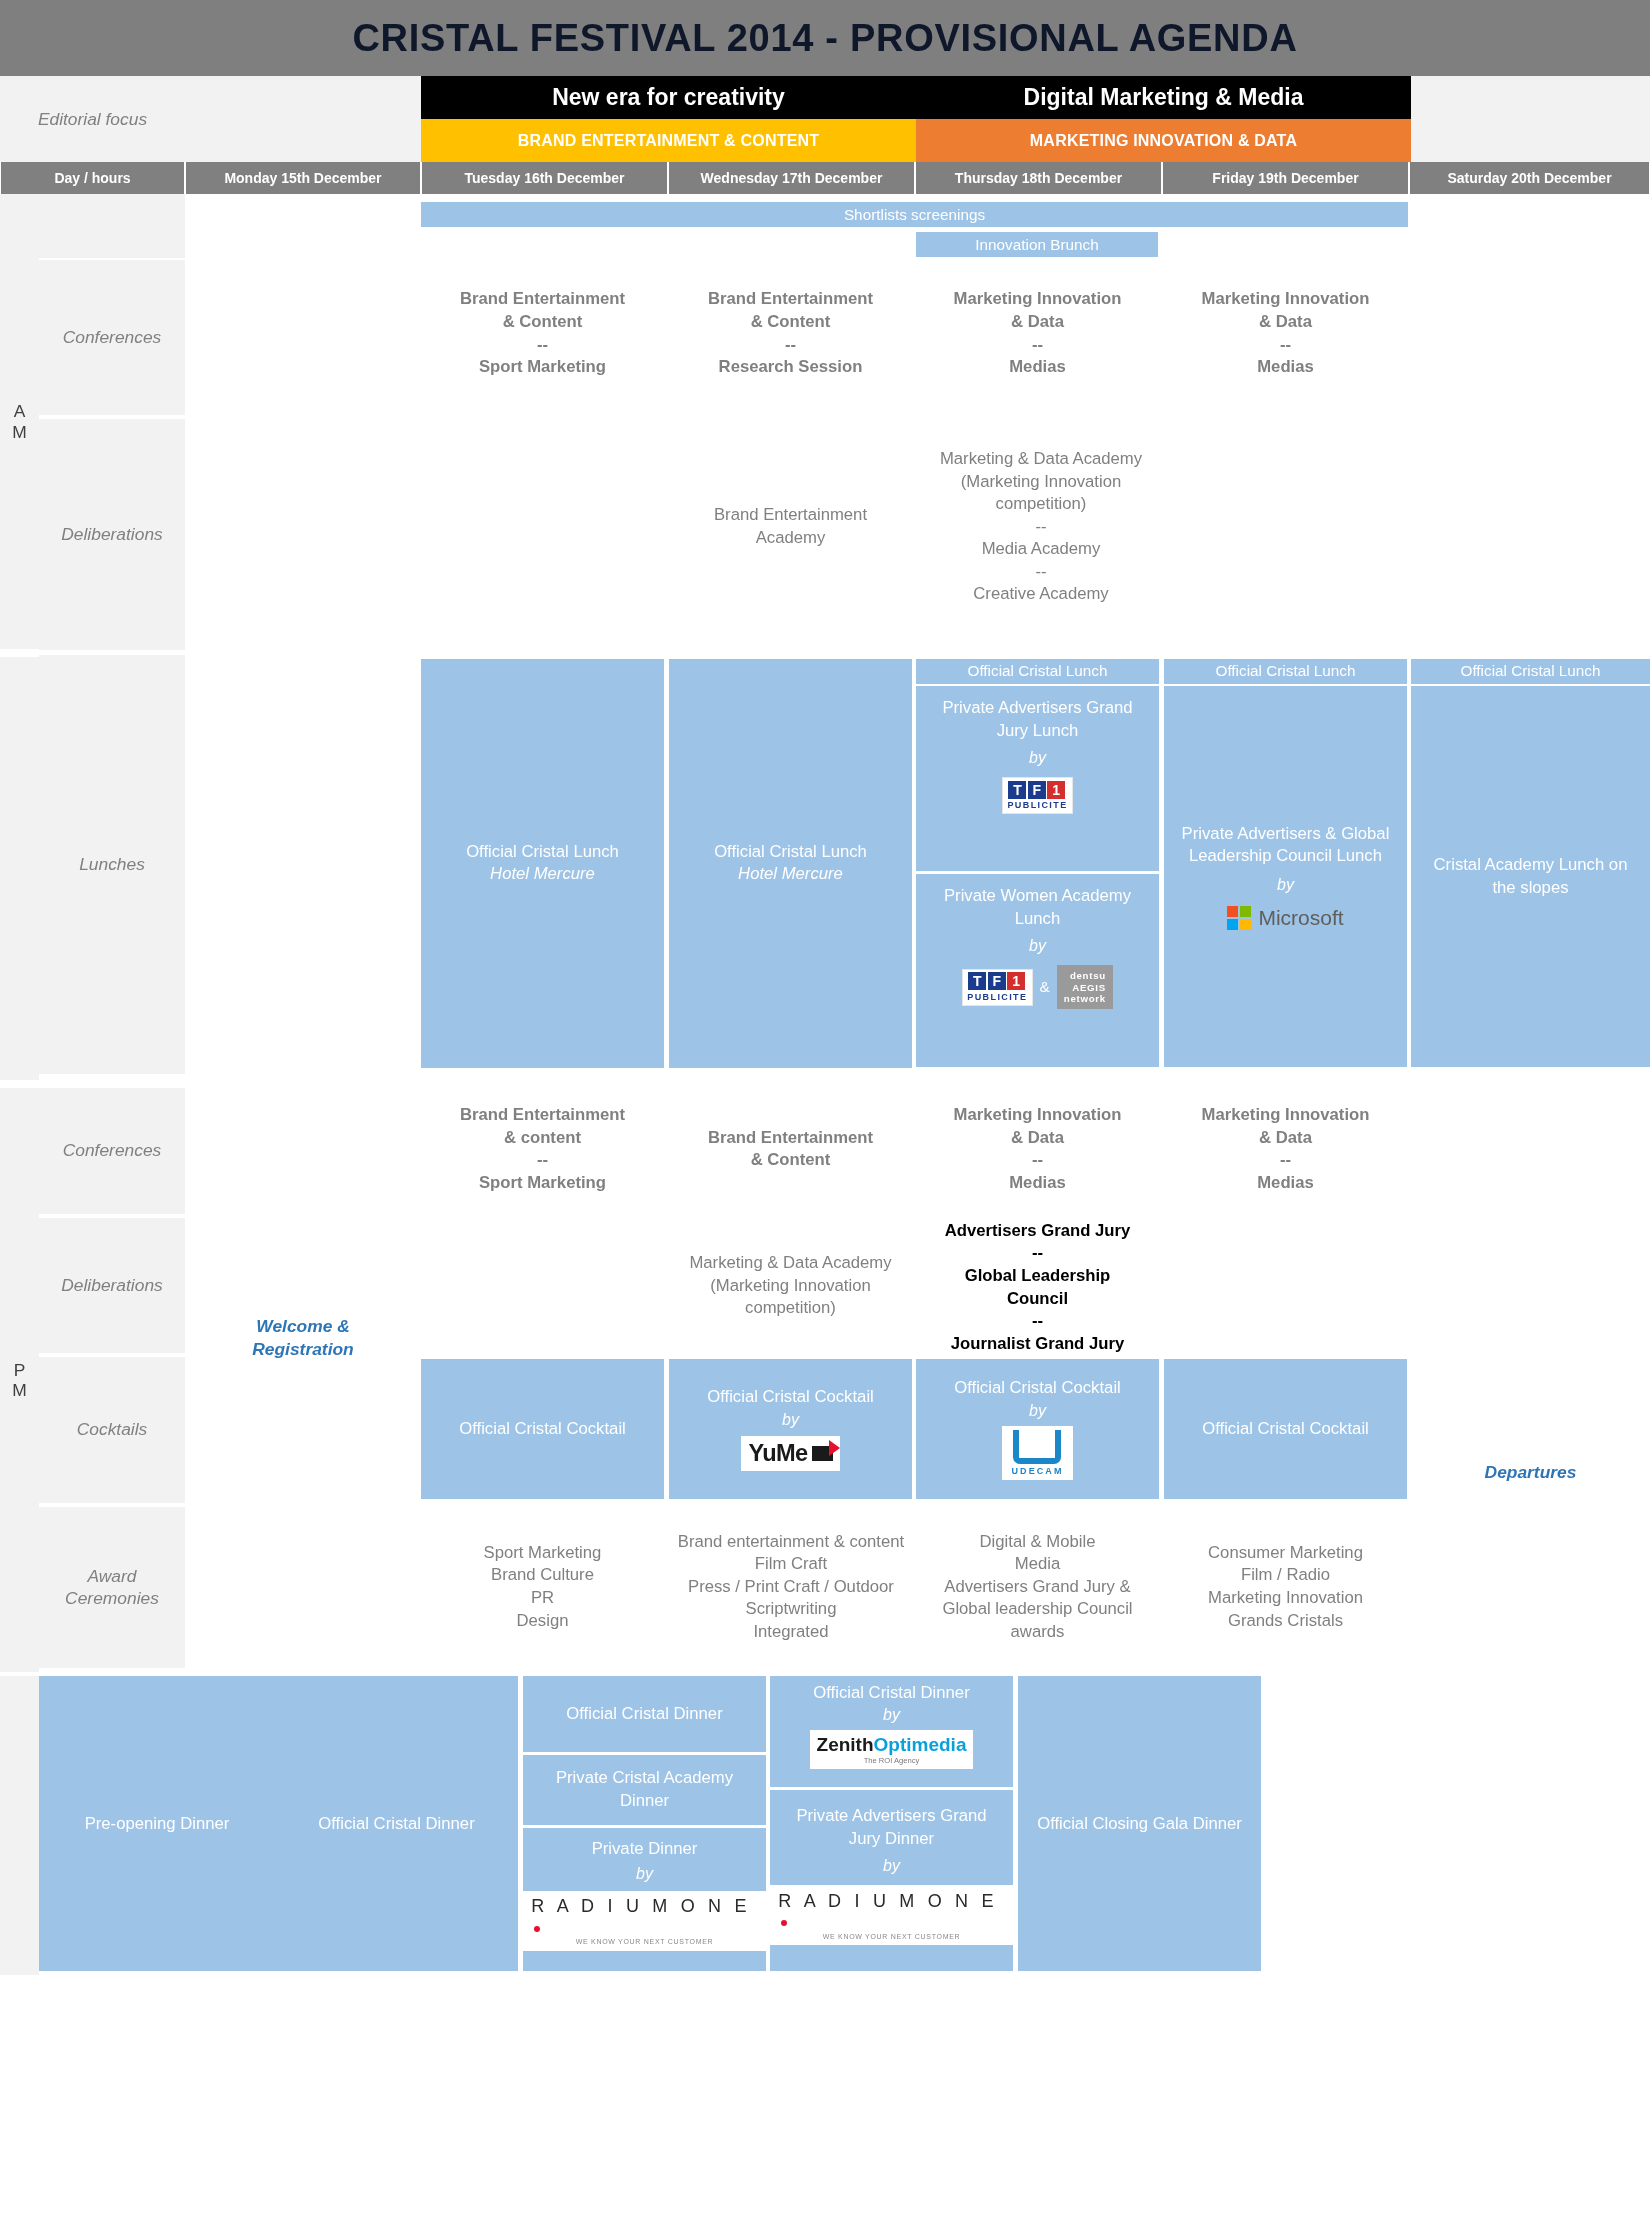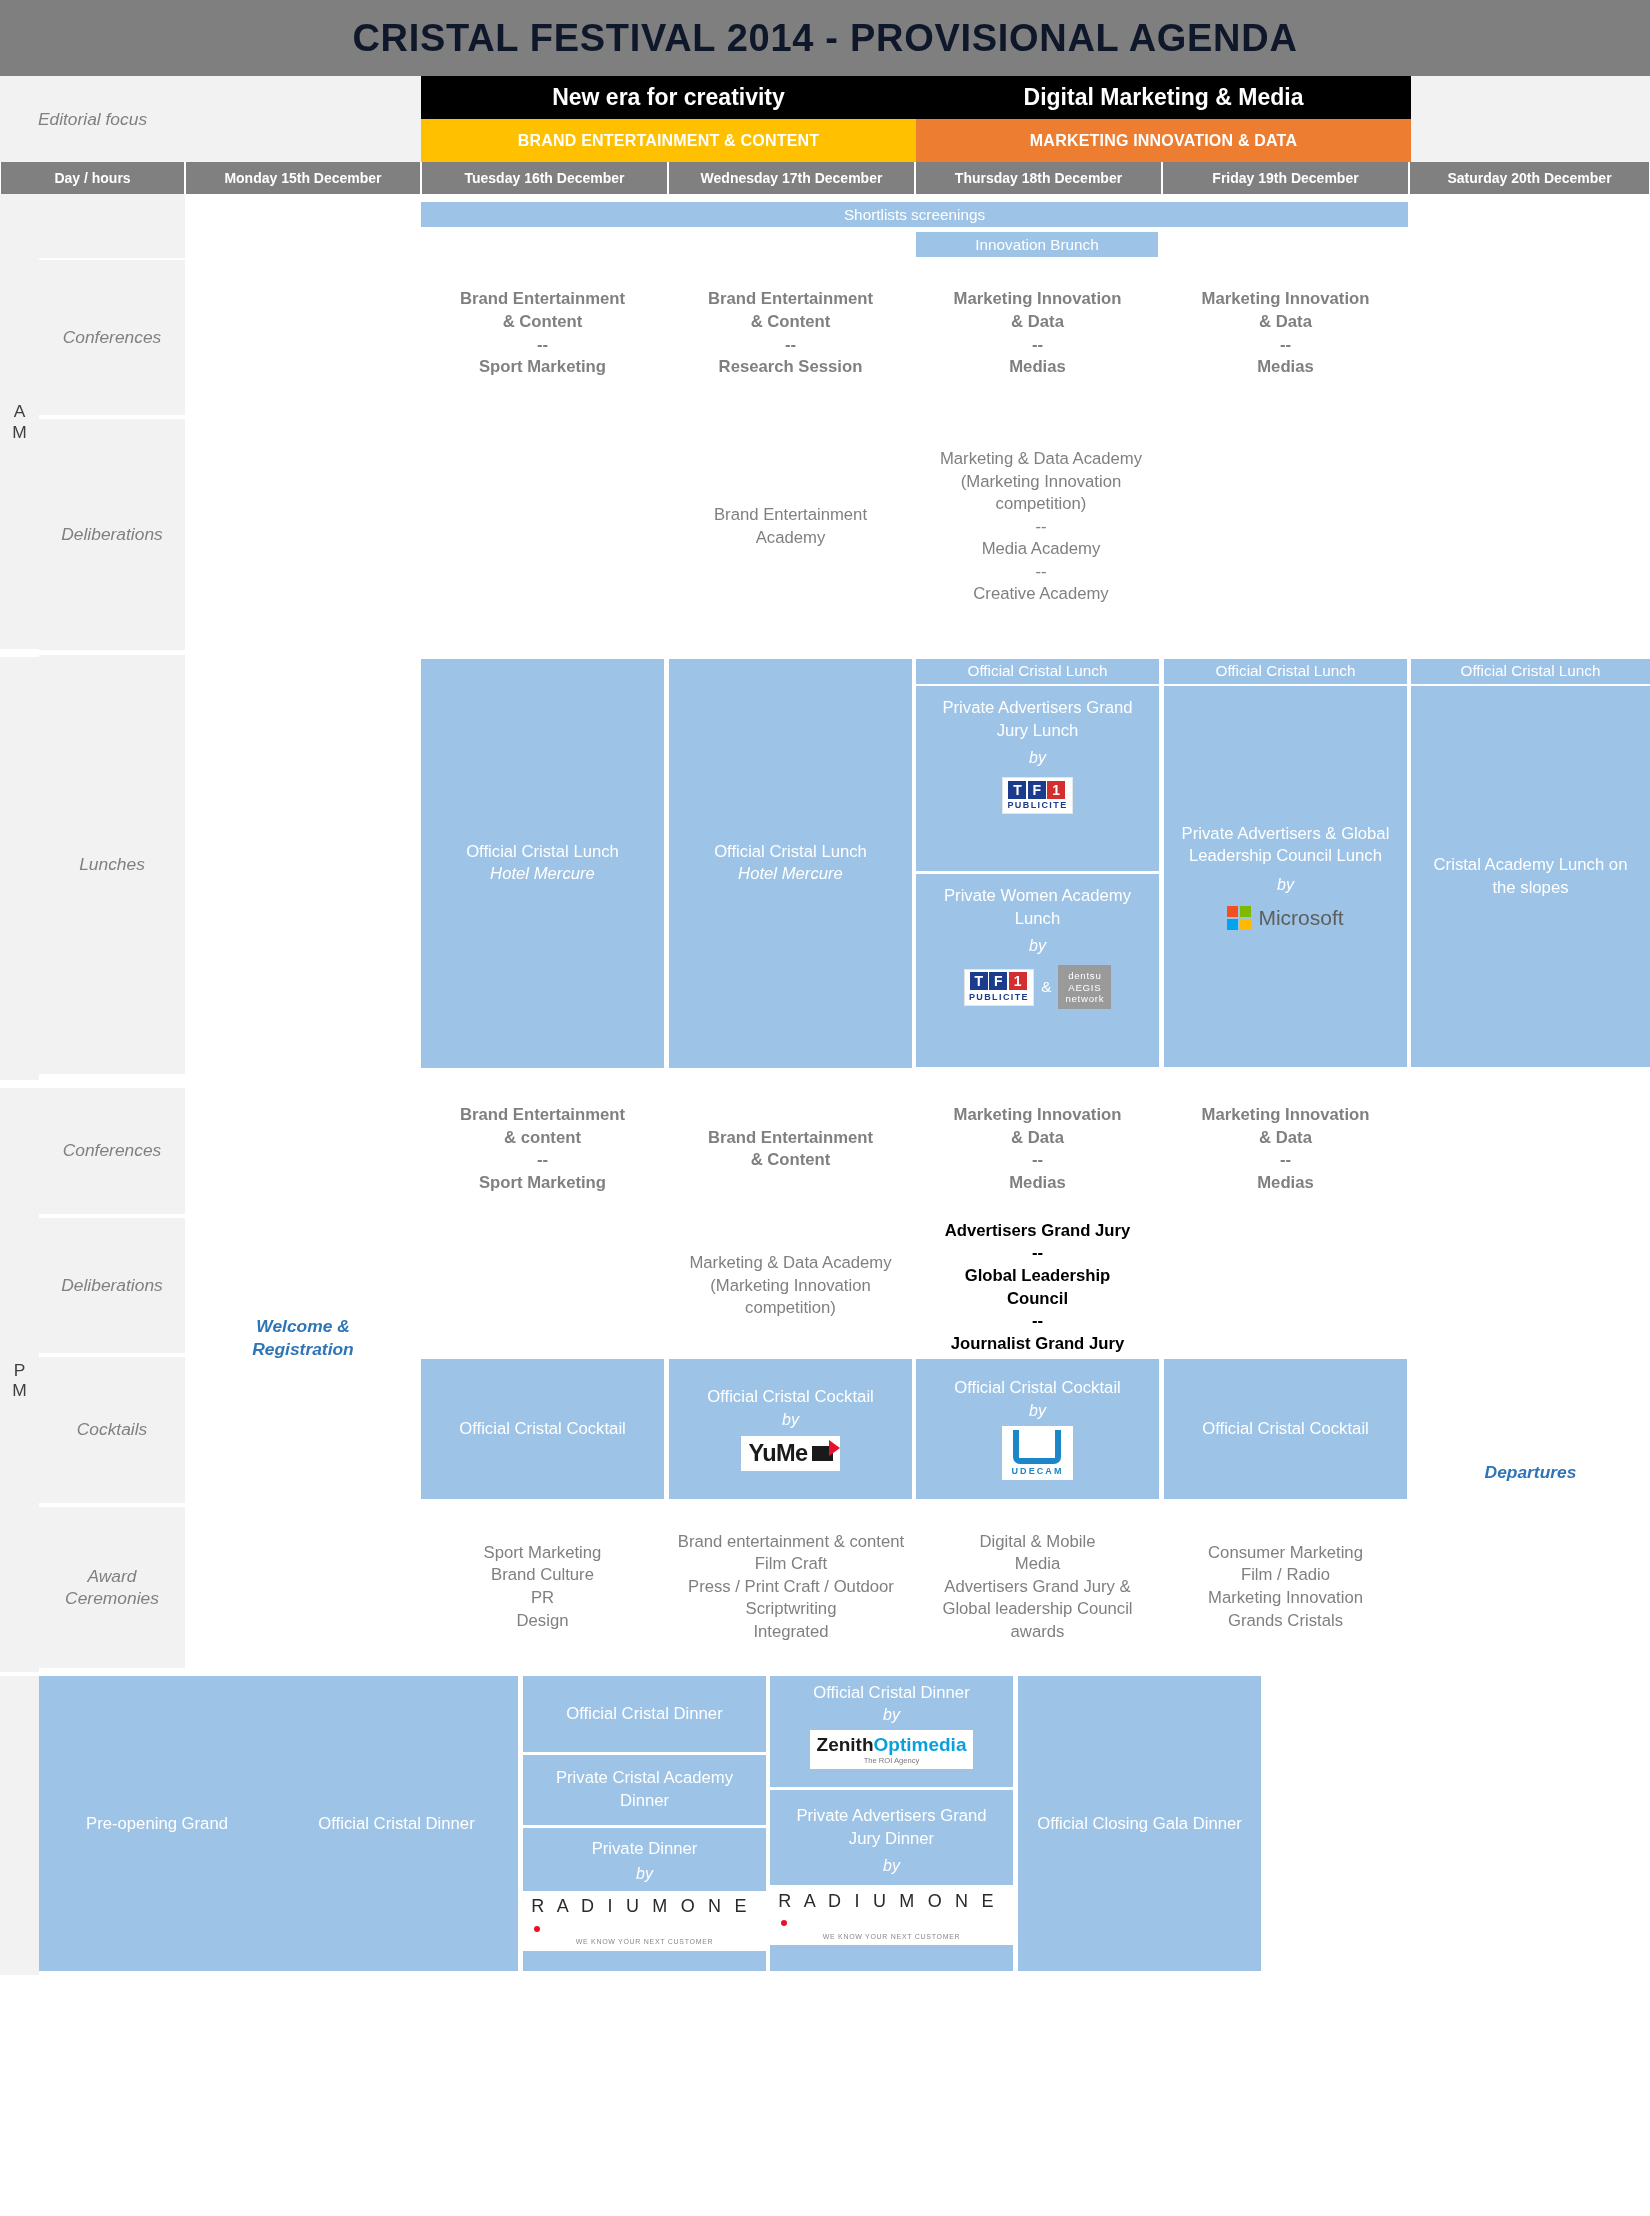--- a/index.html
+++ b/index.html
@@ -78,22 +78,22 @@
   .logo-tf1{
     display:inline-flex;align-items:center;flex-direction:column;
     background:#ffffff;padding:2.8px 4.2px;border:0.7px solid #e6e6e6;
   }
   .tf1-top{display:flex;}
   .tf1-box{width:18px;height:18px;background:#1b3c8c;color:#fff;font-weight:bold;font-size:14px;
            display:flex;align-items:center;justify-content:center;margin-right:1.4px;font-family:"Liberation Sans",sans-serif;}
   .tf1-box.red{background:#d32f2f;}
   .tf1-sub{font-size:9px;color:#1b3c8c;font-weight:bold;letter-spacing:1.4px;margin-top:1.4px;}
   .logo-dentsu{
-    background:#9a9a9a;color:#ffffff;font-size:9.7px;font-weight:normal;line-height:1.15;
-    padding:5.6px 7px;text-align:center;letter-spacing:0.7px;
+    background:#9a9a9a;color:#ffffff;font-size:9.7px;font-weight:bold;line-height:1.15;
+    padding:5.6px 7px;text-align:right;letter-spacing:0.7px;
   }
   .logo-ms{display:flex;align-items:center;gap:7px;}
   .ms-grid{display:grid;grid-template-columns:11px 11px;grid-template-rows:11px 11px;gap:2.1px;}
   .ms-grid i{display:block;}
   .ms-r{background:#f25022;} .ms-g{background:#7fba00;} .ms-b{background:#00a4ef;} .ms-y{background:#ffb900;}
   .ms-t{color:#5e5e5e;font-size:21px;}
   .logo-yume{display:flex;align-items:center;gap:4.2px;background:#fff;padding:4.2px 7px;}
   .yume-t{color:#1a1a1a;font-size:23.6px;font-weight:bold;letter-spacing:-0.7px;}
   .yume-m{width:21px;height:15.3px;background:#1a1a1a;position:relative;}
   .yume-m:after{content:"";position:absolute;right:-7px;top:-5.6px;border-left:11px solid #e8112d;border-top:8.3px solid transparent;border-bottom:8.3px solid transparent;}
@@ -370,21 +370,21 @@
 Grands Cristals</div>
     </div>
   </div>
 
   <div class="row">
     <div class="c-spine" style="height:299px;background:#f2f2f2;border-top:4.2px solid #fff;"></div>
 
     <div style="width:1326px;flex:0 0 1326px;position:relative;height:299px;">
 
       <div class="blue" style="position:absolute;left:0px;top:4.2px;width:236px;height:295px;display:flex;align-items:center;justify-content:center;">
-        <span style="font-size:16.7px;">Pre-opening Grand</span>
+        <span style="font-size:16.7px;">Pre-opening Dinner</span>
       </div>
 
       <div class="blue" style="position:absolute;left:236px;top:4.2px;width:243px;height:295px;display:flex;align-items:center;justify-content:center;">
         <span style="font-size:16.7px;">Official Cristal Dinner</span>
       </div>
 
       <div class="blue" style="position:absolute;left:484px;top:4.2px;width:243px;height:76px;display:flex;align-items:center;justify-content:center;">
         <span style="font-size:16.7px;">Official Cristal Dinner</span>
       </div>
       <div class="blue" style="position:absolute;left:484px;top:83px;width:243px;height:70px;display:flex;align-items:center;justify-content:center;">

